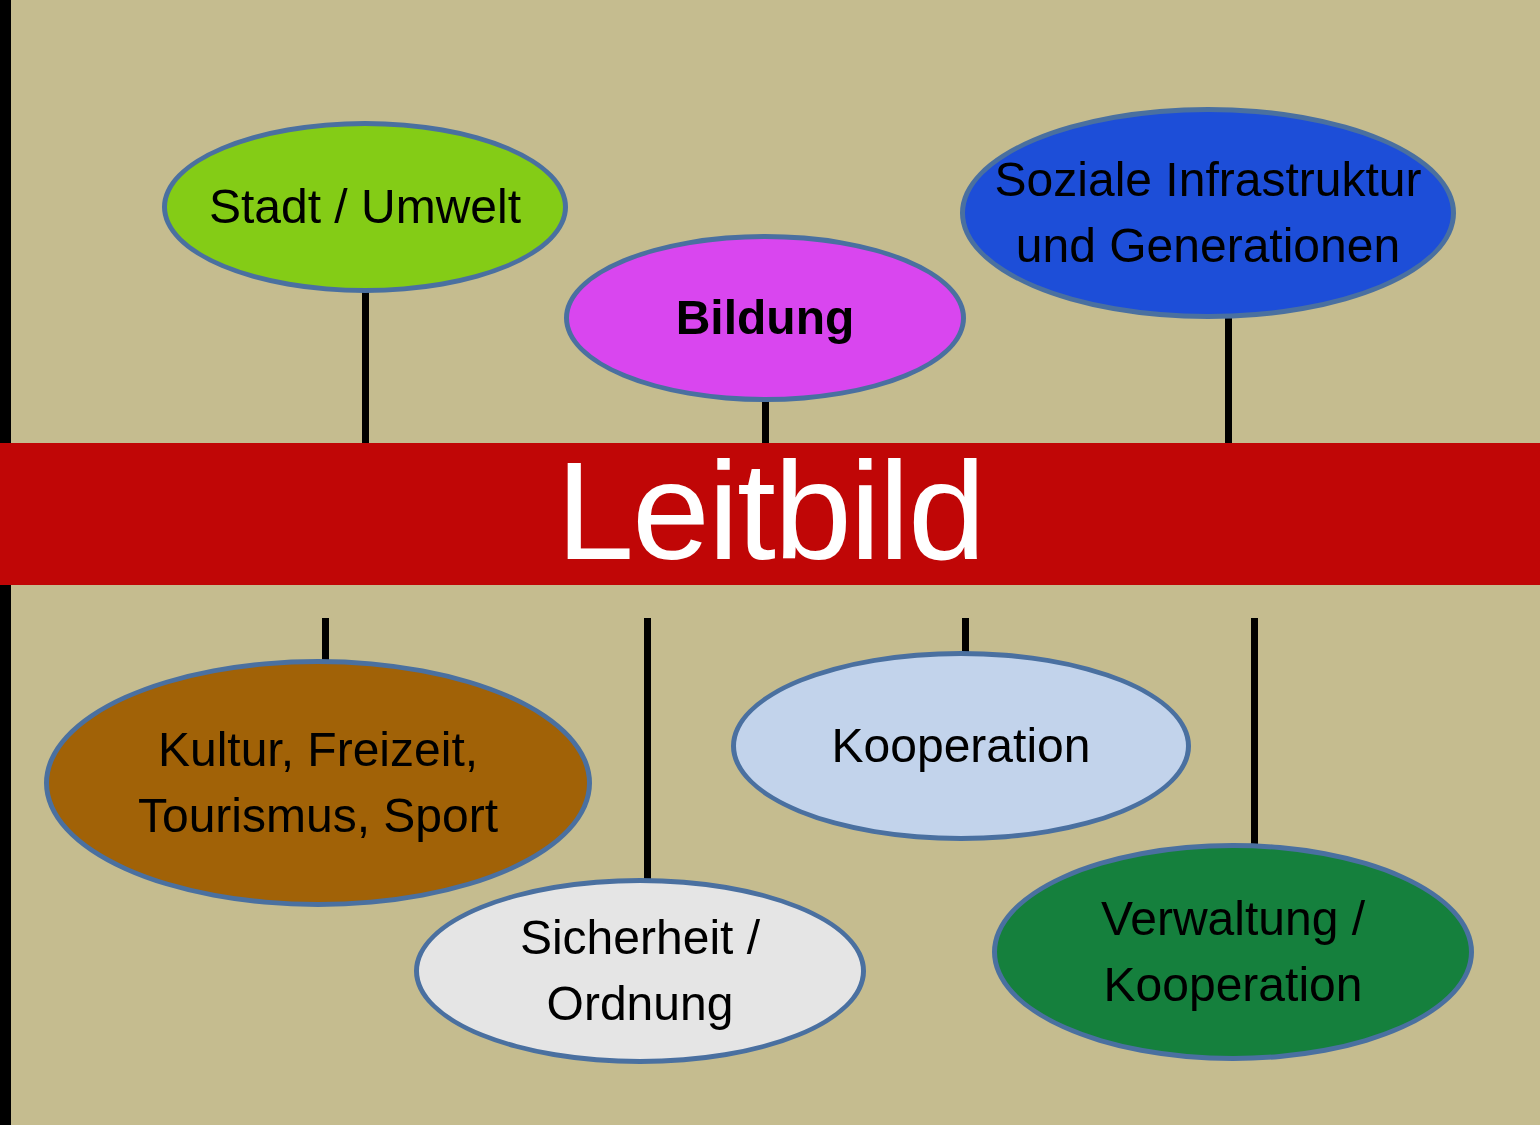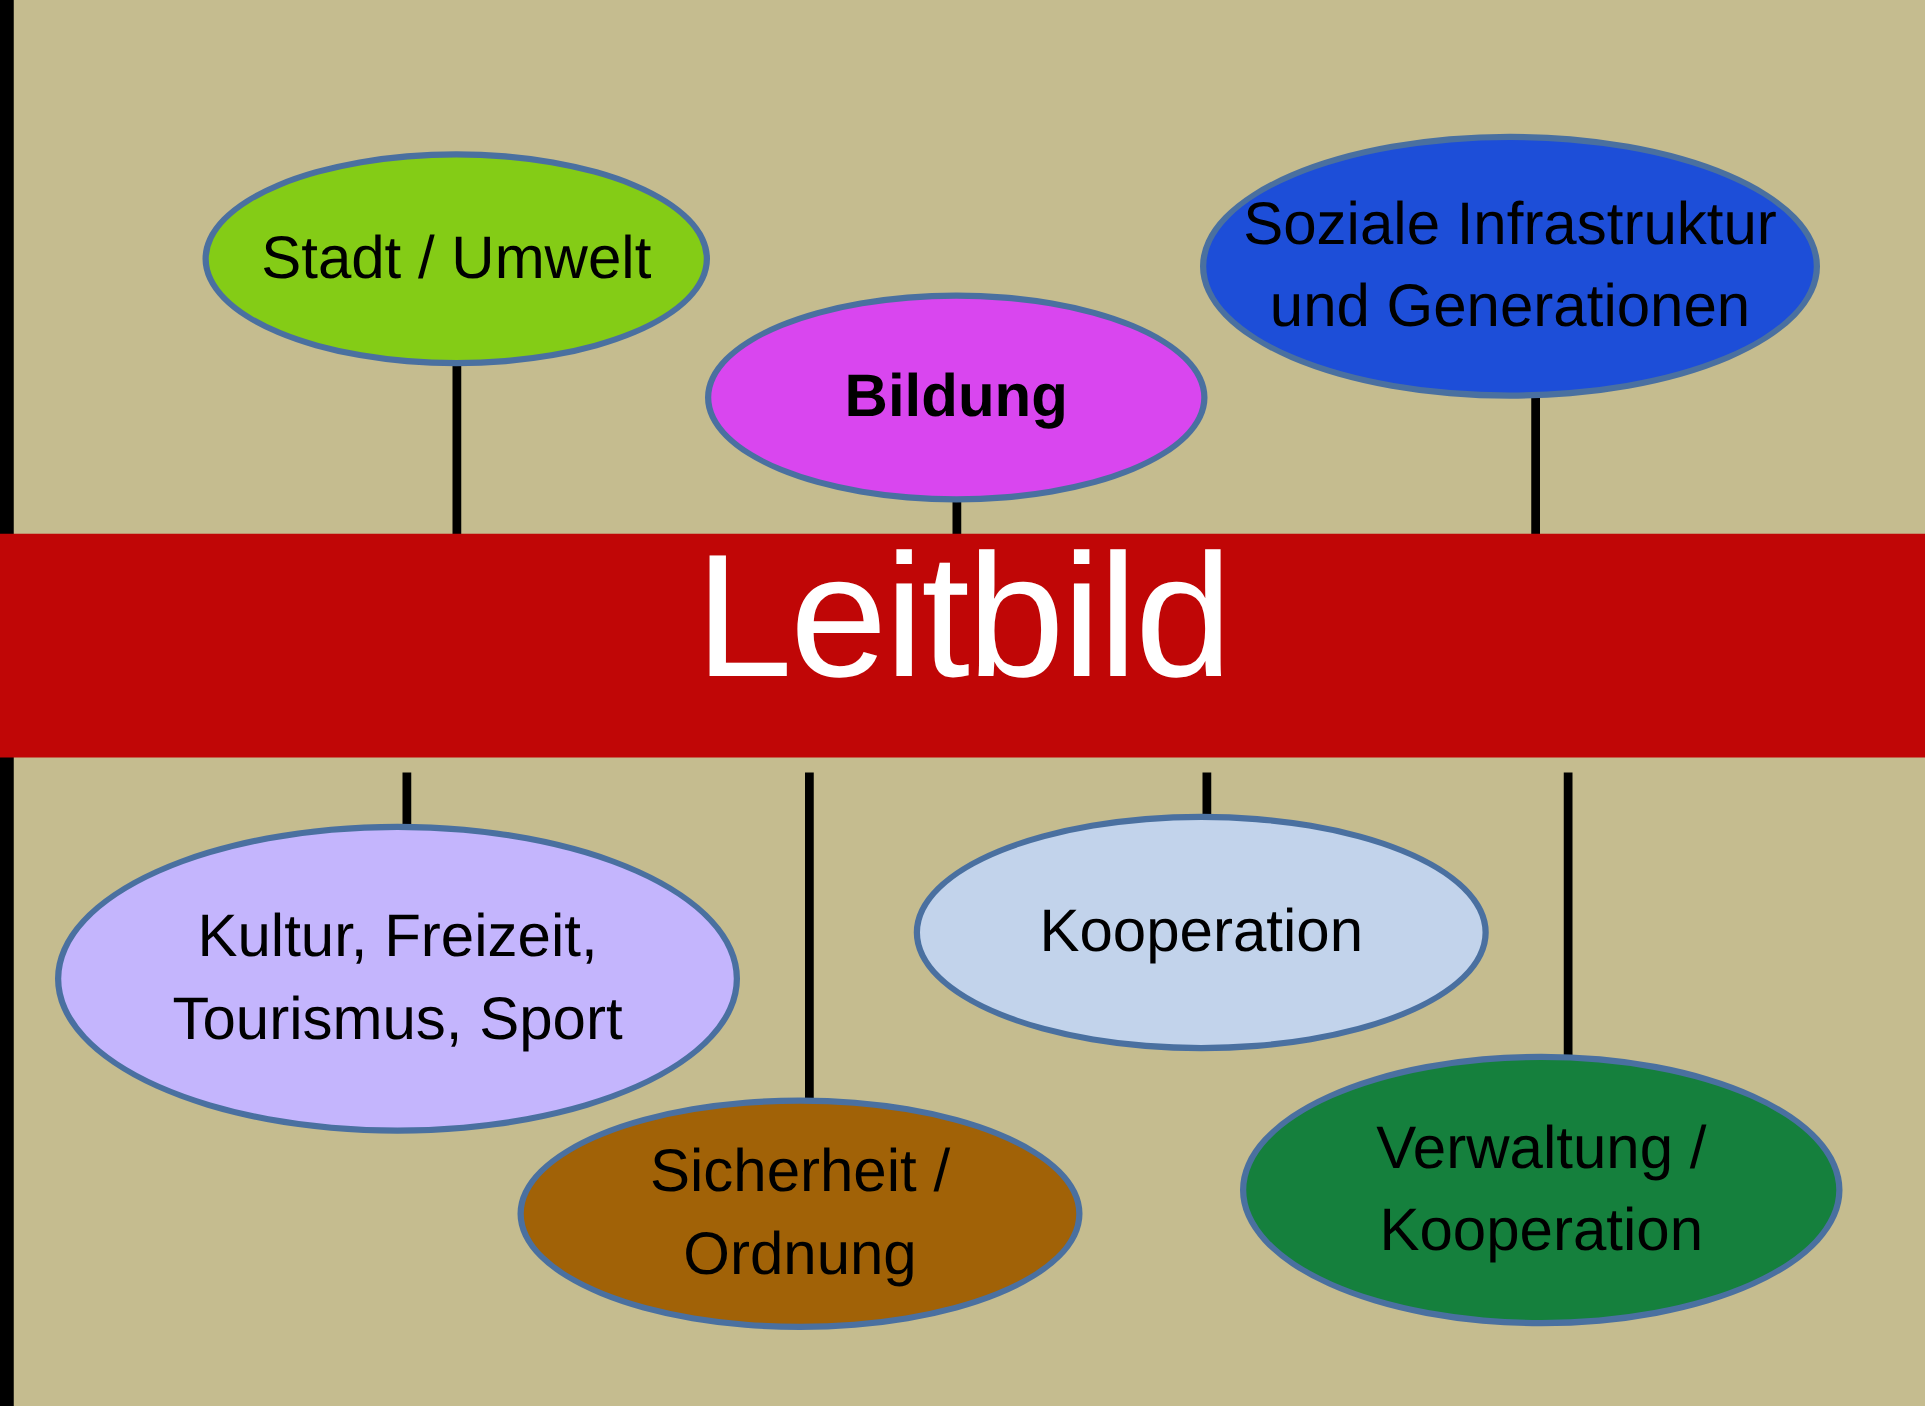--- a/index.html
+++ b/index.html
@@ -17,25 +17,25 @@
   .left-bar {
     position: absolute;
     left: 0;
     top: 0;
     width: 11px;
     height: 100%;
   }
   .banner {
     position: absolute;
     left: 0;
-    top: 427px;
+    top: 443px;
     width: 100%;
-    height: 179px;
+    height: 142px;
     display: flex;
-    align-items: flex-start;
+    align-items: flex-end;
     justify-content: center;
     z-index: 3;
   }
   .banner-label {
     font-size: 140px;
     line-height: 1;
     font-weight: 400;
     letter-spacing: -2px;
     transform: translateY(-4px);
   }
@@ -83,25 +83,25 @@
     <div class="node" style="left: 162px; top: 121px; width: 406px; height: 172px; background: #84cc16; border-color: rgb(74, 112, 160);">
       <div class="node-label-line">Stadt / Umwelt</div>
     </div>
     <div class="node" style="left: 564px; top: 234px; width: 402px; height: 168px; background: #d946ef; border-color: rgb(74, 112, 160); font-weight: bold;">
       <div class="node-label-line">Bildung</div>
     </div>
     <div class="node" style="left: 960px; top: 107px; width: 496px; height: 212px; background: #1d4ed8; border-color: rgb(74, 112, 160);">
       <div class="node-label-line">Soziale Infrastruktur</div>
       <div class="node-label-line">und Generationen</div>
     </div>
-    <div class="node" style="left: 44px; top: 659px; width: 548px; height: 248px; background: #c4b5fd; border-color: rgb(74, 112, 160);">
+    <div class="node" style="left: 44px; top: 659px; width: 548px; height: 248px; background: #a16207; border-color: rgb(74, 112, 160);">
       <div class="node-label-line">Kultur, Freizeit,</div>
       <div class="node-label-line">Tourismus, Sport</div>
     </div>
-    <div class="node" style="left: 414px; top: 878px; width: 452px; height: 186px; background: #a16207; border-color: rgb(74, 112, 160);">
+    <div class="node" style="left: 414px; top: 878px; width: 452px; height: 186px; background: #e5e5e5; border-color: rgb(74, 112, 160);">
       <div class="node-label-line">Sicherheit /</div>
       <div class="node-label-line">Ordnung</div>
     </div>
     <div class="node" style="left: 731px; top: 651px; width: 460px; height: 190px; background: rgb(194, 211, 235); border-color: rgb(74, 112, 160);">
       <div class="node-label-line">Kooperation</div>
     </div>
     <div class="node" style="left: 992px; top: 843px; width: 482px; height: 218px; background: #15803d; border-color: rgb(74, 112, 160);">
       <div class="node-label-line">Verwaltung /</div>
       <div class="node-label-line">Kooperation</div>
     </div>

